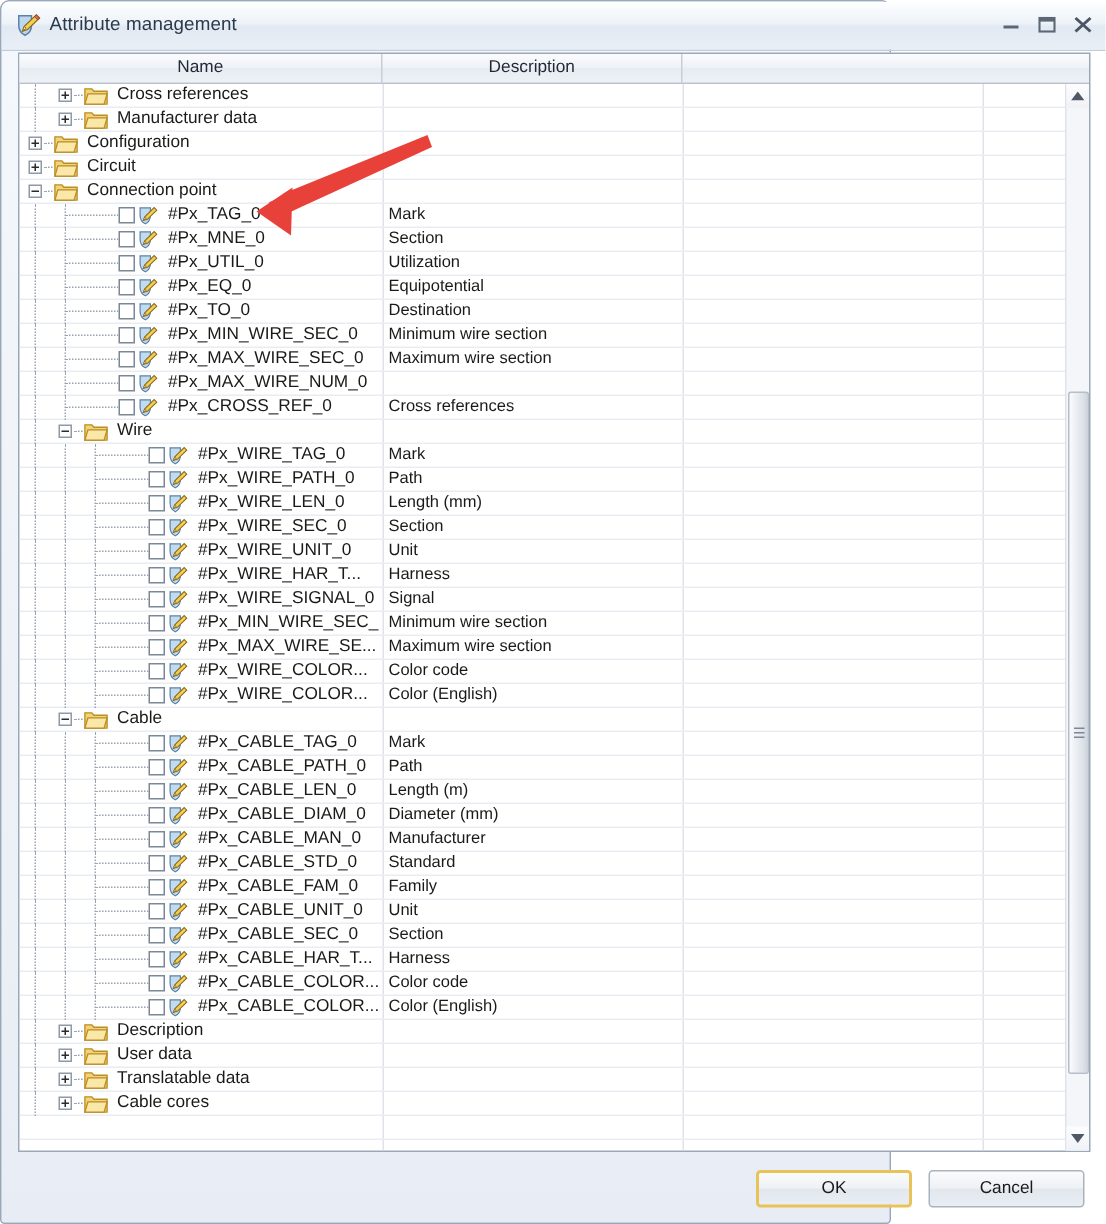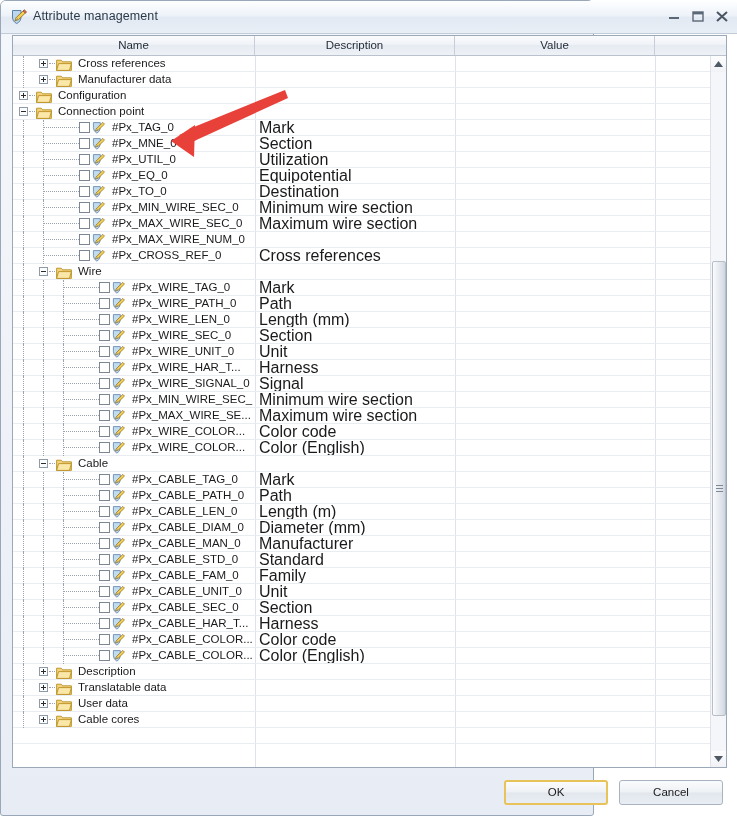--- a/index.html
+++ b/index.html
@@ -119,21 +119,21 @@
   .row .name-cell {
     position: absolute;
     left: 0; top: 0;
     width: 242px; height: 15px;
   }
   .row .desc-cell {
     position: absolute;
     left: 246px; top: 0;
     width: 192px; height: 15px;
     line-height: 15px;
-    font-size: 16px;
+    font-size: 11px;
     color: #1a1a1a;
     overflow: hidden;
   }
   .label {
     position: absolute;
     top: 0;
     line-height: 15px;
     font-size: 11.5px;
     color: #1a1a1a;
     white-space: nowrap;
@@ -296,21 +296,20 @@
         <path d="M6 6 L16 15 M16 6 L6 15" stroke="#4b5563" stroke-width="2" fill="none"></path>
       </svg>
     </span>
   </div>
 
   <div class="grid-panel">
 
     <div class="col-header">
       <div class="ch" id="ch-name">Name</div>
       <div class="ch" id="ch-desc">Description</div>
-      <div class="ch" id="ch-value">Value</div>
       <div class="ch" id="ch-blank"></div>
     </div>
 
     <div class="grid-body">
       <div class="vline" id="vl1"></div>
       <div class="vline" id="vl2"></div>
       <div class="vline" id="vl3"></div>
       <div id="rows-host">
           <div class="row">
             <div class="name-cell">
@@ -342,20 +341,31 @@
               <div class="guide-h" style="left: 16px; width: 6px;"></div>
               <span class="folder" style="left: 23px;"><svg width="16" height="13" viewBox="0 0 16 13">
                   <path d="M0.6 2.2 L5.2 2.2 L6.6 3.8 L15.4 3.8 L15.4 12.4 L0.6 12.4 Z" fill="#f3d27b" stroke="#b98f22" stroke-width="0.9"></path>
                   <path d="M0.6 12.4 L2.6 5.6 L15.4 5.6 L13.4 12.4 Z" fill="#fbe7a8" stroke="#b98f22" stroke-width="0.9"></path>
                 </svg></span>
               <span class="label" style="left: 45px;">Configuration</span>
             </div>
           </div>
           <div class="row">
             <div class="name-cell">
+              <div class="exp plus" style="left: 6px;"></div>
+              <div class="guide-h" style="left: 16px; width: 6px;"></div>
+              <span class="folder" style="left: 23px;"><svg width="16" height="13" viewBox="0 0 16 13">
+                  <path d="M0.6 2.2 L5.2 2.2 L6.6 3.8 L15.4 3.8 L15.4 12.4 L0.6 12.4 Z" fill="#f3d27b" stroke="#b98f22" stroke-width="0.9"></path>
+                  <path d="M0.6 12.4 L2.6 5.6 L15.4 5.6 L13.4 12.4 Z" fill="#fbe7a8" stroke="#b98f22" stroke-width="0.9"></path>
+                </svg></span>
+              <span class="label" style="left: 45px;">Circuit</span>
+            </div>
+          </div>
+          <div class="row">
+            <div class="name-cell">
               <div class="exp" style="left: 6px;"></div>
               <div class="guide-h" style="left: 16px; width: 6px;"></div>
               <span class="folder" style="left: 23px;"><svg width="16" height="13" viewBox="0 0 16 13">
                   <path d="M0.6 2.2 L5.2 2.2 L6.6 3.8 L15.4 3.8 L15.4 12.4 L0.6 12.4 Z" fill="#f3d27b" stroke="#b98f22" stroke-width="0.9"></path>
                   <path d="M0.6 12.4 L2.6 5.6 L15.4 5.6 L13.4 12.4 Z" fill="#fbe7a8" stroke="#b98f22" stroke-width="0.9"></path>
                 </svg></span>
               <span class="label" style="left: 45px;">Connection point</span>
             </div>
           </div>
           <div class="row">
@@ -898,33 +908,33 @@
           </div>
           <div class="row">
             <div class="name-cell">
               <div class="guide-v" style="left: 10px;"></div>
               <div class="exp plus" style="left: 26px;"></div>
               <div class="guide-h" style="left: 36px; width: 6px;"></div>
               <span class="folder" style="left: 43px;"><svg width="16" height="13" viewBox="0 0 16 13">
                   <path d="M0.6 2.2 L5.2 2.2 L6.6 3.8 L15.4 3.8 L15.4 12.4 L0.6 12.4 Z" fill="#f3d27b" stroke="#b98f22" stroke-width="0.9"></path>
                   <path d="M0.6 12.4 L2.6 5.6 L15.4 5.6 L13.4 12.4 Z" fill="#fbe7a8" stroke="#b98f22" stroke-width="0.9"></path>
                 </svg></span>
-              <span class="label" style="left: 65px;">Translatable data</span>
+              <span class="label" style="left: 65px;">User data</span>
             </div>
           </div>
           <div class="row">
             <div class="name-cell">
               <div class="guide-v" style="left: 10px;"></div>
               <div class="exp plus" style="left: 26px;"></div>
               <div class="guide-h" style="left: 36px; width: 6px;"></div>
               <span class="folder" style="left: 43px;"><svg width="16" height="13" viewBox="0 0 16 13">
                   <path d="M0.6 2.2 L5.2 2.2 L6.6 3.8 L15.4 3.8 L15.4 12.4 L0.6 12.4 Z" fill="#f3d27b" stroke="#b98f22" stroke-width="0.9"></path>
                   <path d="M0.6 12.4 L2.6 5.6 L15.4 5.6 L13.4 12.4 Z" fill="#fbe7a8" stroke="#b98f22" stroke-width="0.9"></path>
                 </svg></span>
-              <span class="label" style="left: 65px;">User data</span>
+              <span class="label" style="left: 65px;">Translatable data</span>
             </div>
           </div>
           <div class="row">
             <div class="name-cell">
               <div class="guide-v" style="left: 10px;"></div>
               <div class="exp plus" style="left: 26px;"></div>
               <div class="guide-h" style="left: 36px; width: 6px;"></div>
               <span class="folder" style="left: 43px;"><svg width="16" height="13" viewBox="0 0 16 13">
                   <path d="M0.6 2.2 L5.2 2.2 L6.6 3.8 L15.4 3.8 L15.4 12.4 L0.6 12.4 Z" fill="#f3d27b" stroke="#b98f22" stroke-width="0.9"></path>
                   <path d="M0.6 12.4 L2.6 5.6 L15.4 5.6 L13.4 12.4 Z" fill="#fbe7a8" stroke="#b98f22" stroke-width="0.9"></path>

